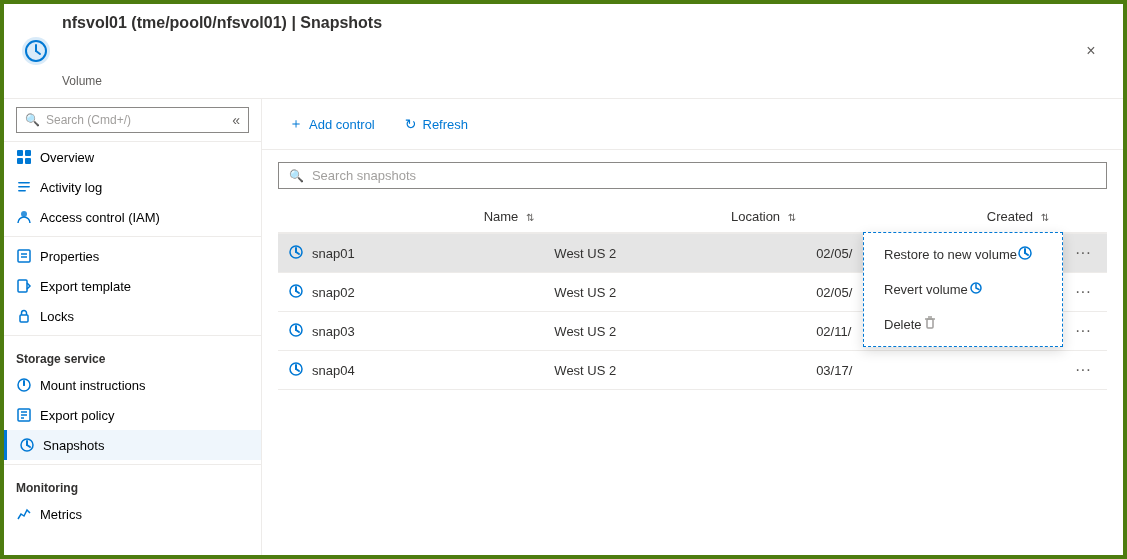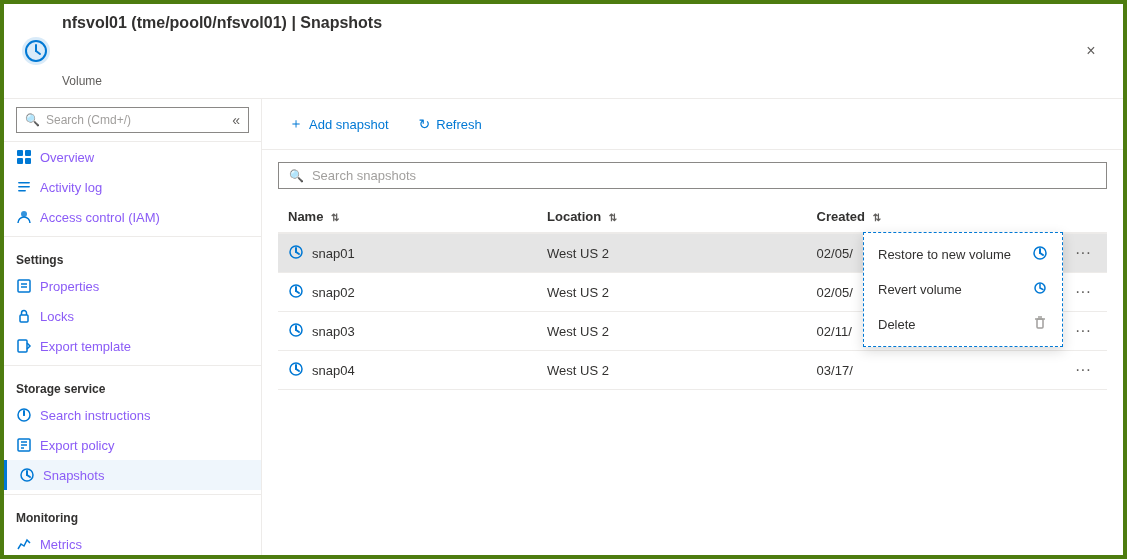--- a/index.html
+++ b/index.html
@@ -19,21 +19,21 @@
     .main-layout { display: flex; flex: 1; overflow: hidden; }
 
     
     .sidebar { width: 258px; border-right: 1px solid #edebe9; overflow-y: auto; flex-shrink: 0; padding-bottom: 16px; }
     .sidebar-search { padding: 8px 12px; border-bottom: 1px solid #edebe9; }
     .sidebar-search-box { display: flex; align-items: center; border: 1px solid #8a8886; background: #fff; padding: 4px 8px; width: 100%; }
     .sidebar-search-box input { border: none; outline: none; font-size: 12px; width: 100%; color: #0f766e; }
     .sidebar-search-box input::placeholder { color: #a19f9d; }
     .collapse-btn { margin-left: auto; cursor: pointer; color: #605e5c; font-size: 14px; }
 
-    .sidebar-item { display: flex; align-items: center; padding: 7px 12px; cursor: pointer; color: #8b5cf6; font-size: 13px; gap: 8px; }
+    .sidebar-item { display: flex; align-items: center; padding: 7px 12px; cursor: pointer; color: #000000; font-size: 13px; gap: 8px; }
     .sidebar-item.active { background: #eff6fc; border-left: 3px solid #0078d4; }
     .sidebar-item .item-icon { width: 16px; height: 16px; flex-shrink: 0; display: flex; align-items: center; justify-content: center; }
 
     .sidebar-section { padding: 12px 12px 4px; font-size: 12px; font-weight: 600; color: #323130; }
     .sidebar-divider { border: none; border-top: 1px solid #edebe9; margin: 4px 0; }
 
     
     .content { flex: 1; overflow: hidden; display: flex; flex-direction: column; padding: 0; }
 
     
@@ -43,32 +43,32 @@
 
     
     .table-area { flex: 1; overflow: auto; padding: 12px 16px; position: relative; }
 
     .search-bar { display: flex; align-items: center; border: 1px solid #8a8886; padding: 5px 10px; margin-bottom: 12px; background: #fff; width: 100%; }
     .search-bar input { border: none; outline: none; font-size: 13px; width: 100%; }
     .search-bar input::placeholder { color: #a19f9d; }
 
     table { width: 100%; border-collapse: collapse; }
     thead tr { border-bottom: 2px solid #edebe9; }
-    thead th { text-align: left; padding: 8px 10px; font-weight: 700; font-size: 13px; color: #323130; white-space: nowrap; }
+    thead th { text-align: right; padding: 8px 10px; font-weight: 400; font-size: 13px; color: #323130; white-space: nowrap; }
     thead th .sort-icon { margin-left: 4px; color: #605e5c; font-size: 10px; }
     tbody tr { border-bottom: 1px solid #edebe9; }
     tbody tr.selected { background: #e5e5e5; }
     tbody td { padding: 8px 10px; font-size: 13px; }
     .row-icon { display: flex; align-items: center; gap: 8px; }
 
     .more-btn { background: transparent; border: none; cursor: pointer; font-size: 16px; color: #605e5c; padding: 2px 6px; }
 
     
     .context-menu { position: absolute; top: 82px; right: 60px; background: #fff; border: 1px dashed #0078d4; box-shadow: 0 4px 12px rgba(0,0,0,0.15); width: 200px; z-index: 100; padding: 4px 0; }
-    .context-menu-item { display: flex; align-items: center; justify-content: space-between; padding: 8px 14px; cursor: pointer; font-size: 13px; color: #323130; }
+    .context-menu-item { display: flex; align-items: center; justify-content: flex-start; padding: 8px 20px; cursor: pointer; font-size: 13px; color: #323130; }
     .context-menu-item .menu-icon { font-size: 14px; color: #0078d4; }
     .context-menu-item.delete-item .menu-icon { color: #a19f9d; }
   </style>
 </head>
 <body>
 
 <div class="window">
 
   <div class="title-bar">
     <div class="title-icon">
@@ -122,63 +122,62 @@
         <span class="item-icon">
           <svg width="16" height="16" viewBox="0 0 16 16">
               <circle cx="8" cy="5" r="3" fill="#0078d4" opacity="0.8"></circle>
               <path d="M2 14c0-3.3 2.7-6 6-6s6 2.7 6 6" stroke="#0078d4" stroke-width="1.5" fill="none"></path>
             </svg>
         </span>
         <span>Access control (IAM)</span>
       </div>
 
       <hr class="sidebar-divider">
-      <div class="sidebar-section">Settings</div>
 
       <div class="sidebar-item">
         <span class="item-icon">
           <svg width="16" height="16" viewBox="0 0 16 16">
               <rect x="2" y="2" width="12" height="12" rx="1" stroke="#0078d4" stroke-width="1.5" fill="none"></rect>
               <line x1="5" y1="6" x2="11" y2="6" stroke="#0078d4" stroke-width="1.5"></line>
               <line x1="5" y1="9" x2="11" y2="9" stroke="#0078d4" stroke-width="1.5"></line>
             </svg>
         </span>
         <span>Properties</span>
       </div>
       <div class="sidebar-item">
         <span class="item-icon">
           <svg width="16" height="16" viewBox="0 0 16 16">
+              <rect x="2" y="2" width="9" height="12" rx="1" stroke="#0078d4" stroke-width="1.5" fill="none"></rect>
+              <path d="M11 5l3 3-3 3" stroke="#0078d4" stroke-width="1.5" fill="none"></path>
+            </svg>
+        </span>
+        <span>Export template</span>
+      </div>
+      <div class="sidebar-item">
+        <span class="item-icon">
+          <svg width="16" height="16" viewBox="0 0 16 16">
               <rect x="4" y="7" width="8" height="7" rx="1" stroke="#0078d4" stroke-width="1.5" fill="none"></rect>
               <path d="M5.5 7V5a2.5 2.5 0 015 0v2" stroke="#0078d4" stroke-width="1.5" fill="none"></path>
             </svg>
         </span>
         <span>Locks</span>
-      </div>
-      <div class="sidebar-item">
-        <span class="item-icon">
-          <svg width="16" height="16" viewBox="0 0 16 16">
-              <rect x="2" y="2" width="9" height="12" rx="1" stroke="#0078d4" stroke-width="1.5" fill="none"></rect>
-              <path d="M11 5l3 3-3 3" stroke="#0078d4" stroke-width="1.5" fill="none"></path>
-            </svg>
-        </span>
-        <span>Export template</span>
       </div>
 
       <hr class="sidebar-divider">
       <div class="sidebar-section">Storage service</div>
 
       <div class="sidebar-item">
         <span class="item-icon">
           <svg width="16" height="16" viewBox="0 0 16 16">
               <circle cx="8" cy="8" r="6" stroke="#0078d4" stroke-width="1.5" fill="none"></circle>
               <line x1="8" y1="4" x2="8" y2="8" stroke="#0078d4" stroke-width="2" stroke-linecap="round"></line>
               <circle cx="8" cy="8" r="1" fill="#0078d4"></circle>
             </svg>
         </span>
-        <span>Search instructions</span>
+        <span>Mount instructions</span>
       </div>
       <div class="sidebar-item">
         <span class="item-icon">
           <svg width="16" height="16" viewBox="0 0 16 16">
               <rect x="2" y="2" width="12" height="12" rx="1" stroke="#0078d4" stroke-width="1.5" fill="none"></rect>
               <line x1="5" y1="5" x2="11" y2="5" stroke="#0078d4" stroke-width="1.5"></line>
               <line x1="5" y1="8" x2="11" y2="8" stroke="#0078d4" stroke-width="1.5"></line>
               <line x1="5" y1="11" x2="8" y2="11" stroke="#0078d4" stroke-width="1.5"></line>
             </svg>
         </span>
@@ -207,21 +206,21 @@
         <span>Metrics</span>
       </div>
 
     </div>
 
     <div class="content">
 
       <div class="toolbar">
         <button class="toolbar-btn">
           <span class="btn-icon">＋</span>
-          <span>Add snapshot</span>
+          <span>Add control</span>
         </button>
         <button class="toolbar-btn">
           <span class="btn-icon">↻</span>
           <span>Refresh</span>
         </button>
       </div>
 
       <div class="table-area">
 
         <div class="search-bar">

